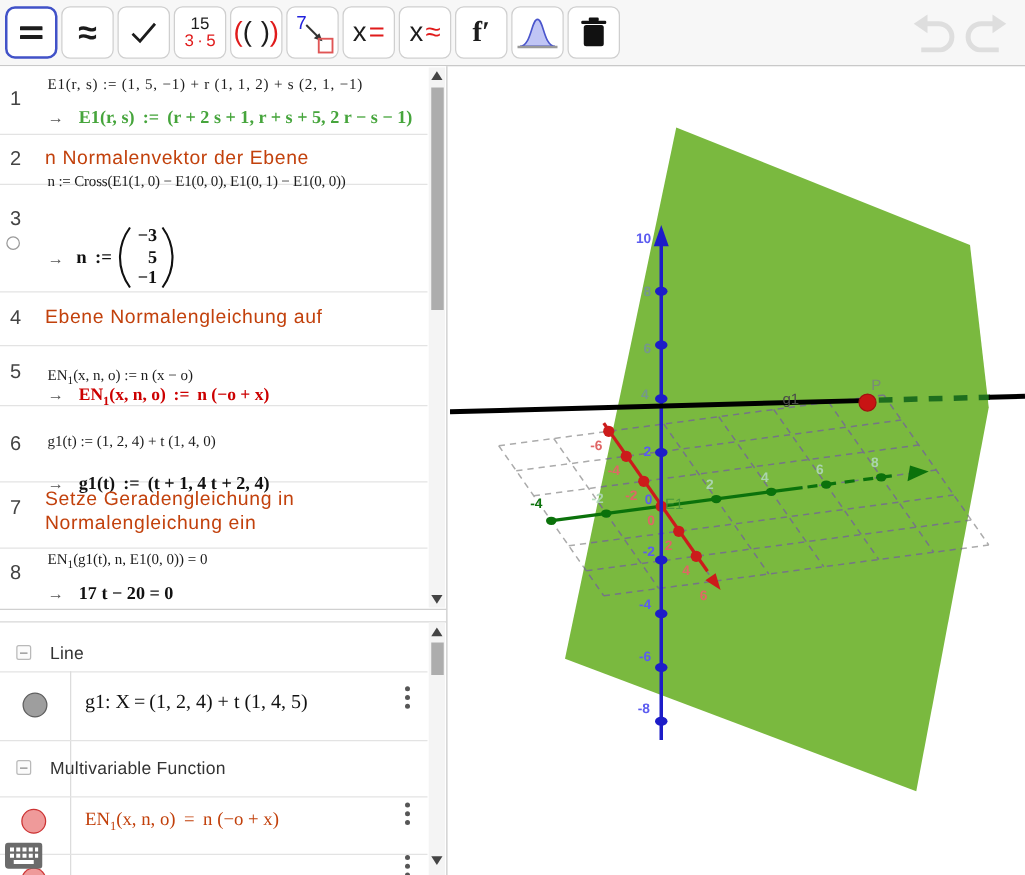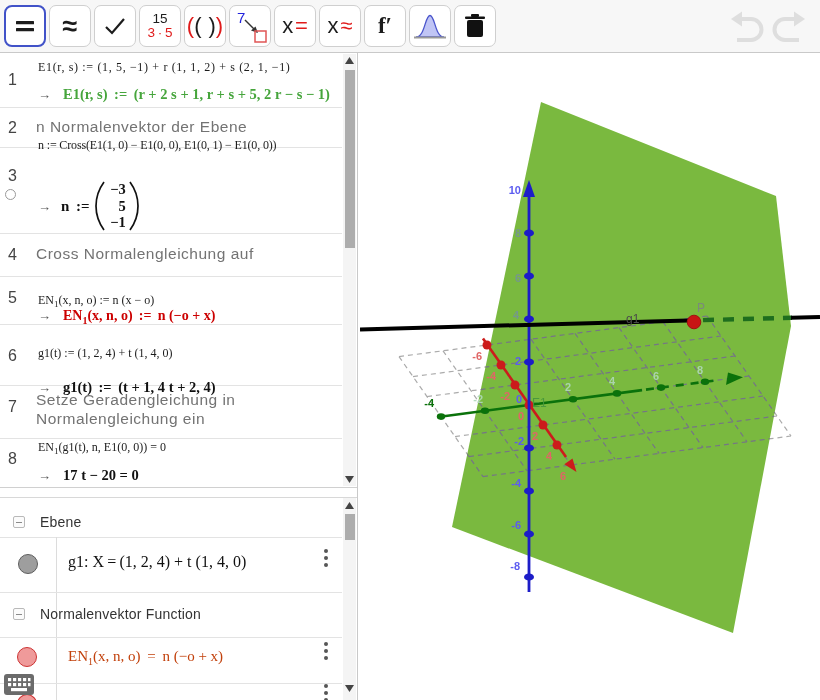--- a/index.html
+++ b/index.html
@@ -7,21 +7,21 @@
 .abs { position:absolute; }
 .btn { position:absolute; top:5px; width:42px; height:42px; background:#fff;
   border:1px solid #cfcfcf; border-radius:7px; display:flex; align-items:center;
   justify-content:center; }
 .rownum { position:absolute; left:8px; font-size:16px; color:#444; }
 .inmath { position:absolute; left:38px; font-size:12px; color:#1c1c1c;
   font-family:Liberation Serif, serif; white-space:nowrap; }
 .outmath { position:absolute; left:38px; font-size:14.5px; font-weight:bold;
   font-family:"Liberation Serif", serif; white-space:nowrap; }
 .arrow { color:#555; font-weight:normal; font-size:13px; padding-right:12px; }
-.txtrow { position:absolute; left:36px; font-size:15.5px; color:#737373; letter-spacing:0.5px; }
+.txtrow { position:absolute; left:36px; font-size:15.5px; color:#c2410c; letter-spacing:0.5px; }
 .hdr { position:absolute; font-size:14px; color:#333; left:40px; letter-spacing:0.2px; }
 .minus { position:absolute; left:13px; width:12px; height:12px; border:1px solid #b9b9b9;
   border-radius:2px; background:#fbfbfb; }
 .minus:after { content:""; position:absolute; left:2px; right:2px; top:4.5px;
   height:1.5px; background:#8a8a8a; }
 .dots3 { position:absolute; left:324px; width:5px; }
 .dots3 i { display:block; width:4px; height:4px; border-radius:50%; background:#565656;
   margin:0 0 3px 0; }
 .sep { position:absolute; background:#e3e3e3; height:1px; }
 </style></head>
@@ -127,21 +127,21 @@
     </svg>
 <div style="font-size:14.5px;text-align:right;line-height:1.13;min-width:22px;padding:0 2px">
       <div>−3</div>
       <div>5</div>
       <div>−1</div>
     </div>
 <svg width="13" height="52">
       <path d="M2 2 Q10 13 10 26 Q10 39 2 50" stroke="#111" stroke-width="1.7" fill="none"></path>
     </svg>
 </div>
-<div class="txtrow" style="top:245px">Cross Normalengleichung auf</div>
+<div class="txtrow" style="top:245px">Ebene Normalengleichung auf</div>
 <div class="inmath" style="top:293px">EN<sub style="font-size:9px">1</sub>(x, n, o) := n (x − o)</div>
 <div class="outmath" style="top:308px;color:#cc0000;font-size:14px"><span class="arrow">→</span>EN<sub style="font-size:10px">1</sub>(x, n, o)  :=  n (−o + x)</div>
 <div class="inmath" style="top:346px">g1(t) := (1, 2, 4) + t (1, 4, 0)</div>
 <div class="outmath" style="top:379px;color:#111"><span class="arrow">→</span>g1(t)  :=  (t + 1, 4 t + 2, 4)</div>
 <div class="txtrow" style="top:390px;line-height:1.25">Setze Geradengleichung in<br>Normalengleichung ein</div>
 <div class="inmath" style="top:440px">EN<sub style="font-size:9px">1</sub>(g1(t), n, E1(0, 0)) = 0</div>
 <div class="outmath" style="top:467px;color:#111"><span class="arrow">→</span>17 t − 20 = 0</div>
 
 <div class="abs" style="left:343px;top:54px;width:13px;height:432px;background:#f4f4f4"></div>
 <svg class="abs" style="left:343px;top:56px" width="13" height="10">
@@ -149,33 +149,33 @@
   </svg>
 <div class="abs" style="left:344.5px;top:70px;width:10px;height:178px;background:#adadad"></div>
 <svg class="abs" style="left:343px;top:475px" width="13" height="10">
     <polygon points="2,1 11,1 6.5,8" fill="#444"></polygon>
   </svg>
 
 <div class="abs" style="left:0;top:487px;width:357px;height:1px;background:#d0d0d0"></div>
 <div class="abs" style="left:0;top:497px;width:357px;height:1px;background:#d8d8d8"></div>
 
 <div class="minus" style="top:516px"></div>
-<div class="hdr" style="top:514px">Ebene</div>
+<div class="hdr" style="top:514px">Line</div>
 <div class="sep" style="left:0;top:537px;width:342px"></div>
 <div class="abs" style="left:56px;top:537px;width:1px;height:163px;background:#dcdcdc"></div>
 <div class="abs" style="left:18px;top:554px;width:20px;height:20px;border-radius:50%;background:#9e9e9e;border:1.6px solid #5e5e5e"></div>
-<div class="abs" style="left:68px;top:553px;font-size:16px;font-family:Liberation Serif,serif;color:#111">g1: X = (1, 2, 4) + t (1, 4, 0)</div>
+<div class="abs" style="left:68px;top:553px;font-size:16px;font-family:Liberation Serif,serif;color:#111">g1: X = (1, 2, 4) + t (1, 4, 5)</div>
 <div class="dots3" style="top:549px">
     <i></i>
     <i></i>
     <i></i>
   </div>
 <div class="sep" style="left:0;top:592px;width:342px"></div>
 <div class="minus" style="top:608px"></div>
-<div class="hdr" style="top:606px">Normalenvektor Function</div>
+<div class="hdr" style="top:606px">Multivariable Function</div>
 <div class="sep" style="left:0;top:637px;width:342px"></div>
 <div class="abs" style="left:17px;top:647px;width:20px;height:20px;border-radius:50%;background:#ef9a9a;border:1.6px solid #cc3333"></div>
 <div class="abs" style="left:68px;top:648px;font-size:15px;font-family:Liberation Serif, serif;color:#c2410c">EN<sub style="font-size:10px">1</sub>(x, n, o)  =  n (−o + x)</div>
 <div class="dots3" style="top:642px">
     <i></i>
     <i></i>
     <i></i>
   </div>
 <div class="sep" style="left:0;top:683px;width:342px"></div>
 <div class="abs" style="left:17px;top:694px;width:20px;height:12px;border-radius:10px 10px 0 0;background:#ef9a9a;border:1.6px solid #cc3333;border-bottom:none"></div>

